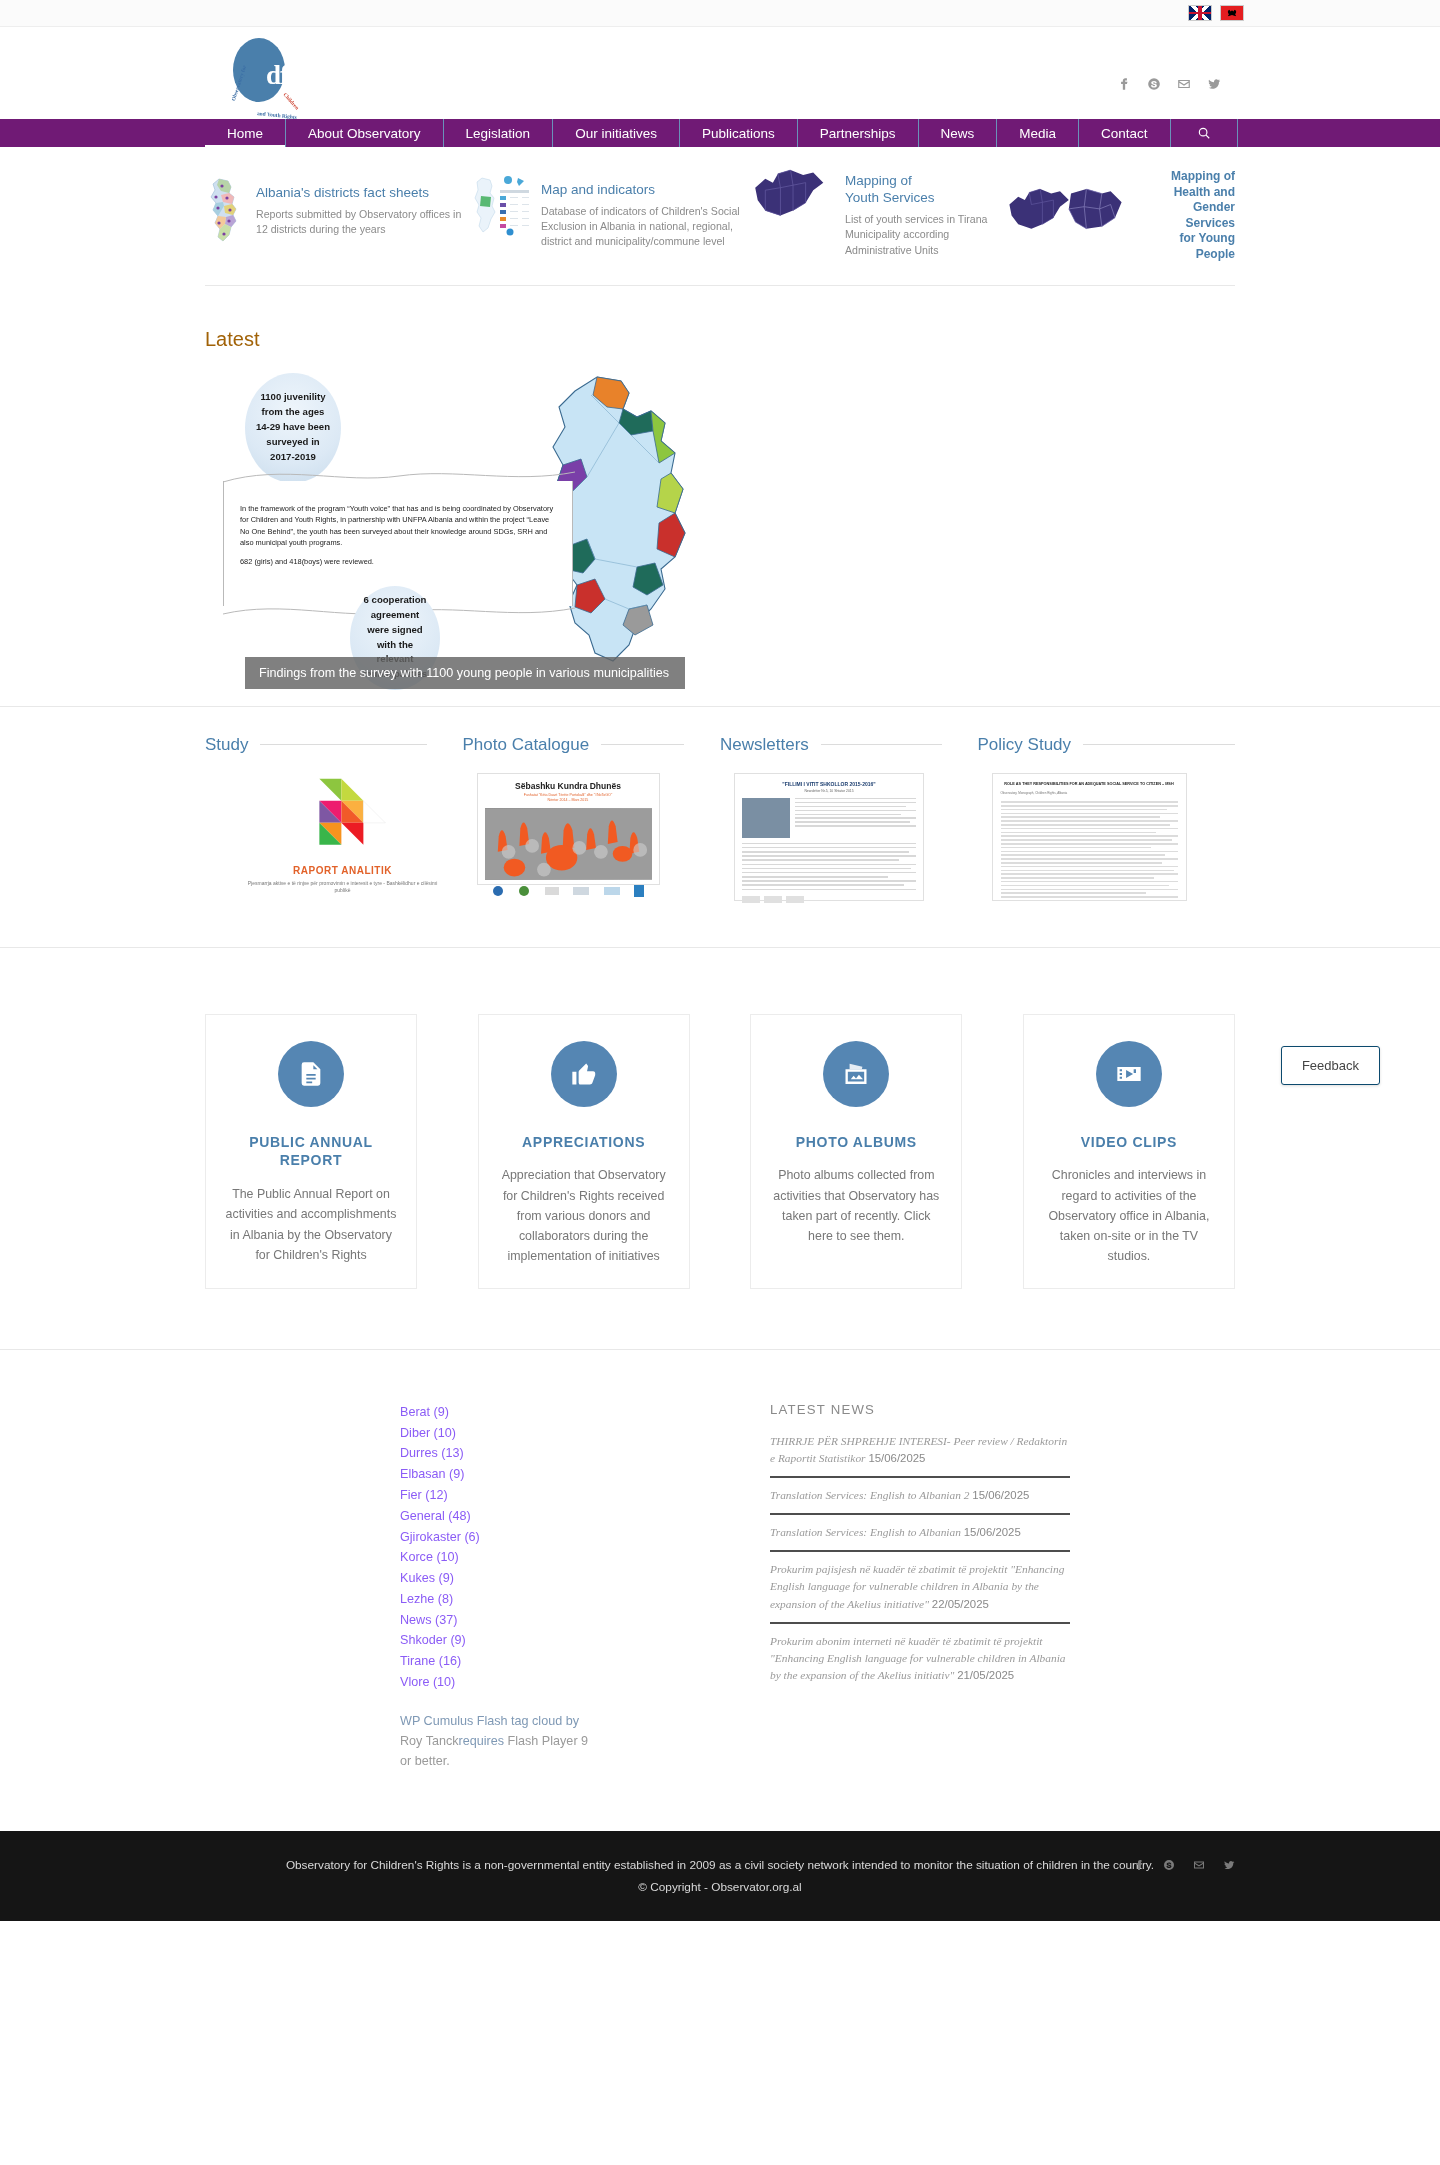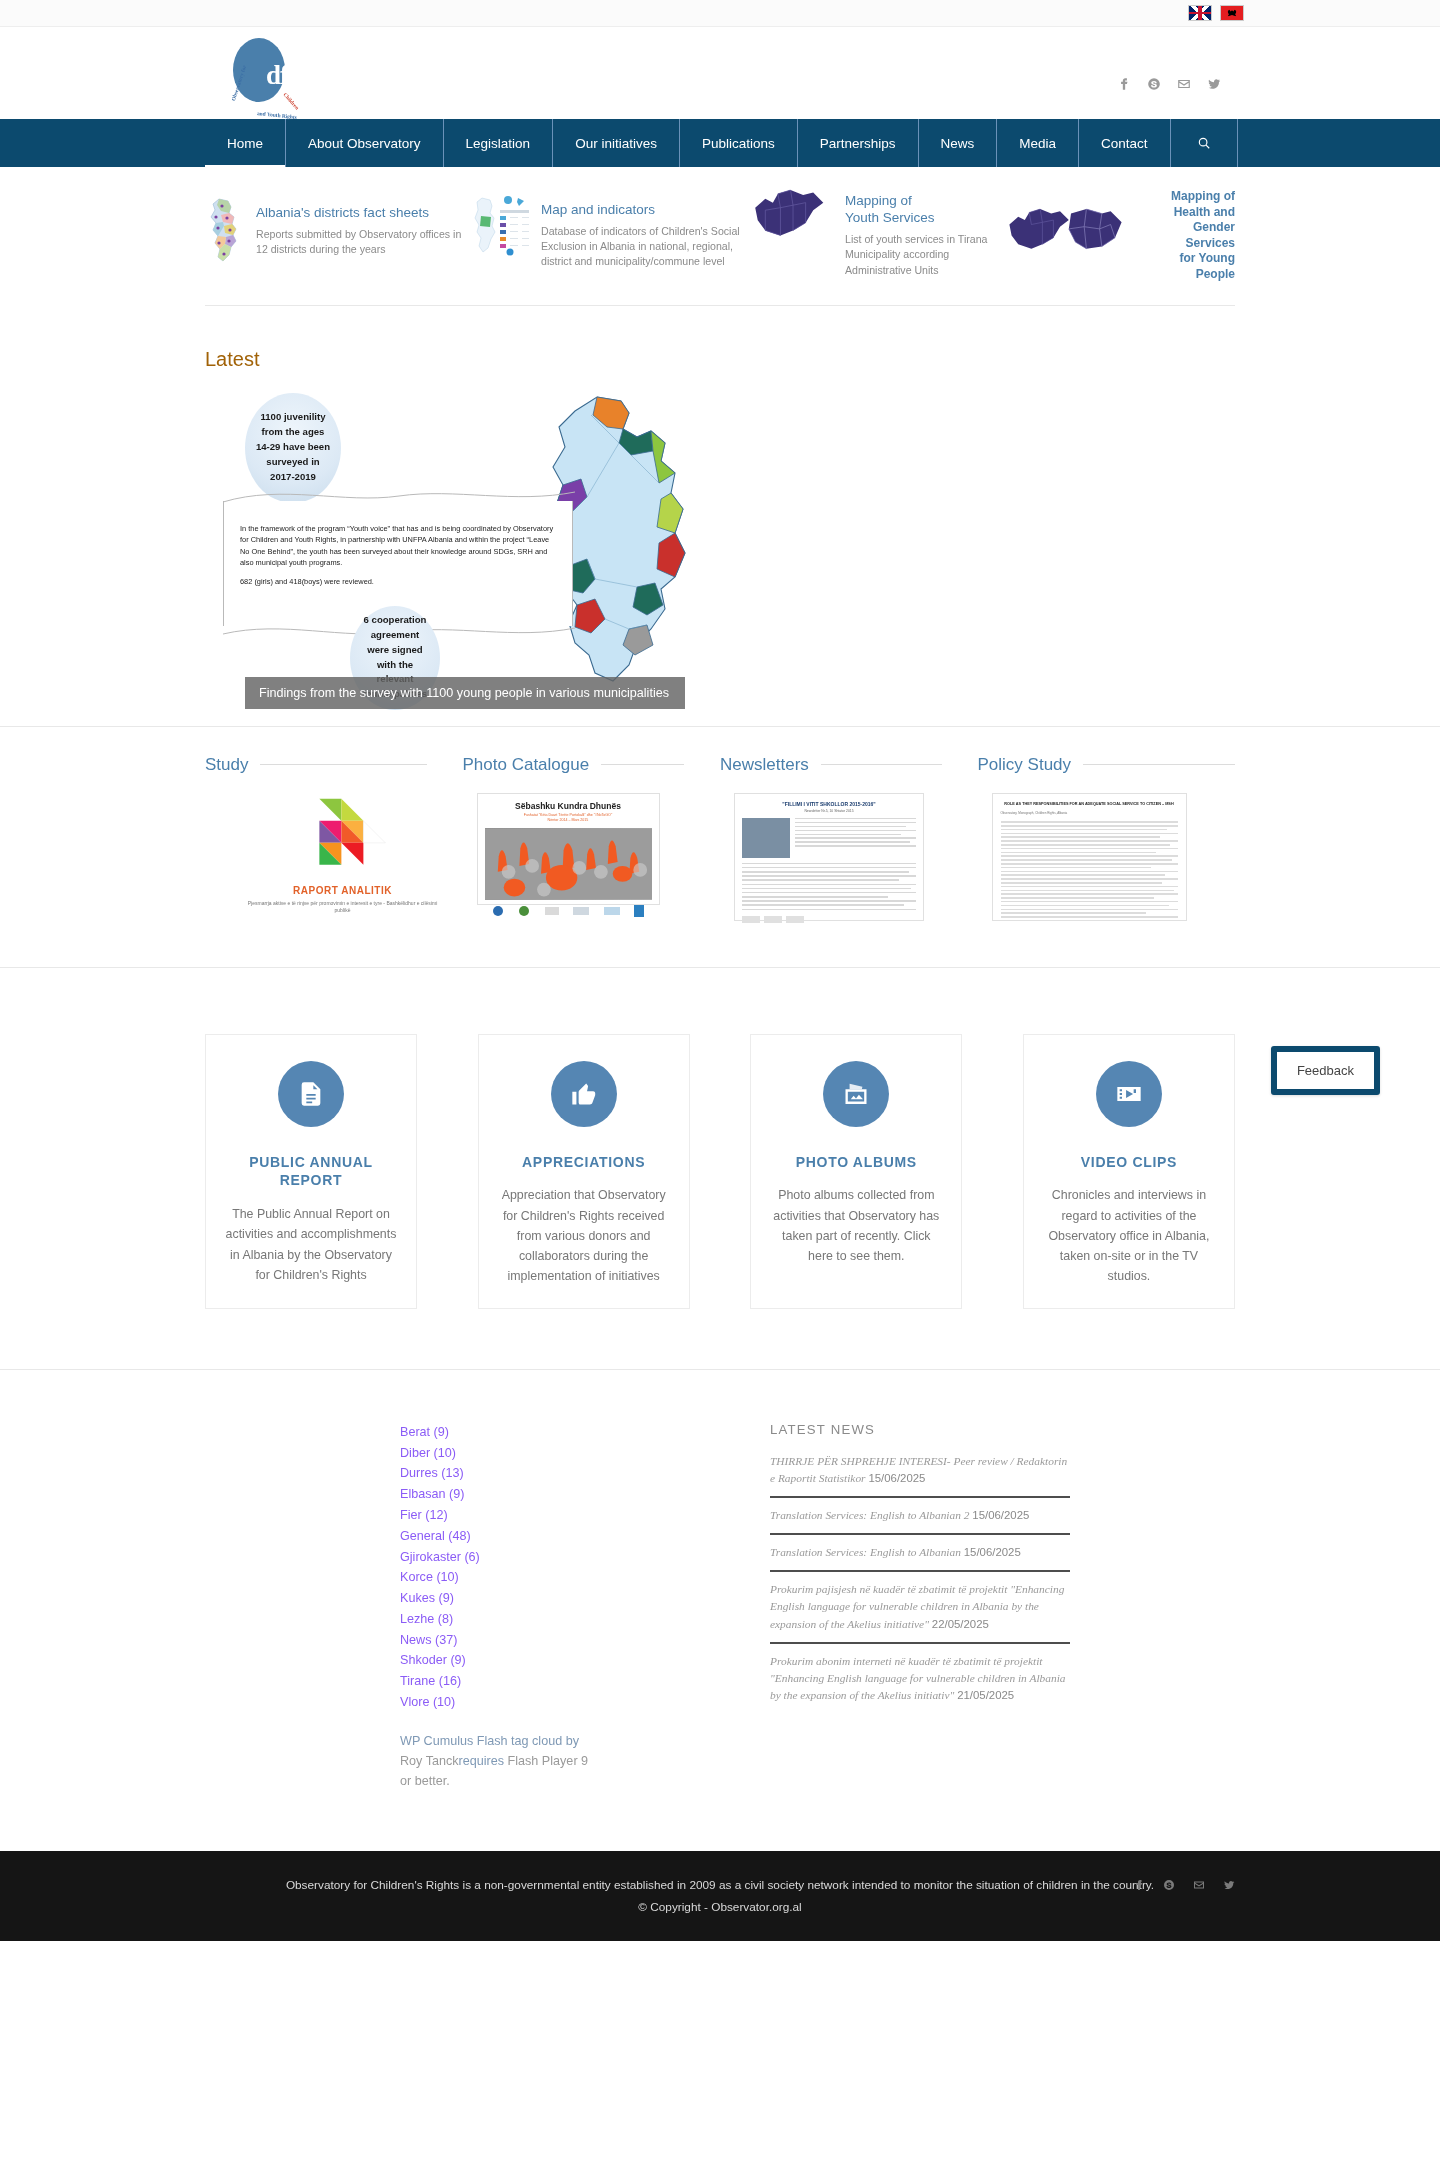--- a/index.html
+++ b/index.html
@@ -115,22 +115,22 @@
     align-items: center;
   }
   .soc {
     width: 14px; height: 14px;
     fill: #9a9a9a;
     cursor: pointer;
   }
 
   
   .nav {
-    background: #0c4a6e;
-    height: 48px;
+    background: #701a75;
+    height: 28px;
   }
   .nav-inner {
     width: 1030px;
     margin: 0 auto;
     display: flex;
     height: 100%;
     position: relative;
   }
   .nav-item {
     color: #ffffff;
@@ -410,21 +410,21 @@
     display: flex; gap: 18px;
   }
   .bottom-social svg { width: 12px; height: 12px; fill: #7a7a7a; cursor: pointer; }
 
   
   .feedback {
     position: absolute;
     right: 60px;
     top: 1046px;
     background: #ffffff;
-    border: 6px solid #0c4a6e;
+    border: 1px solid #0c4a6e;
     border-radius: 3px;
     padding: 11px 20px;
     font-size: 13px;
     color: #444;
     box-shadow: 0 1px 3px rgba(0,0,0,0.14);
     cursor: pointer;
   }
 </style>
 </head>
 <body>

